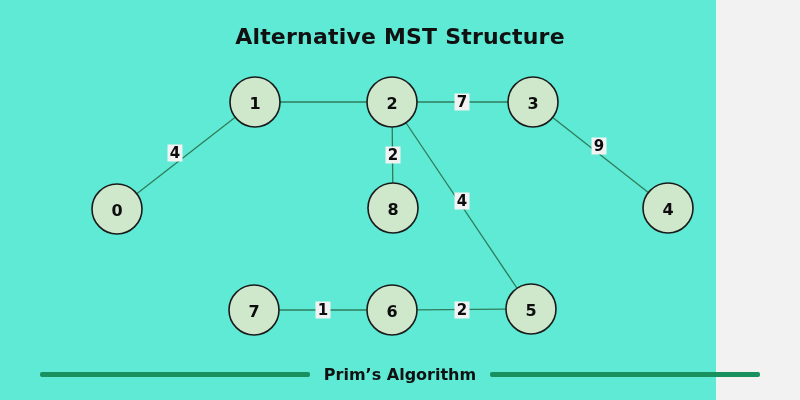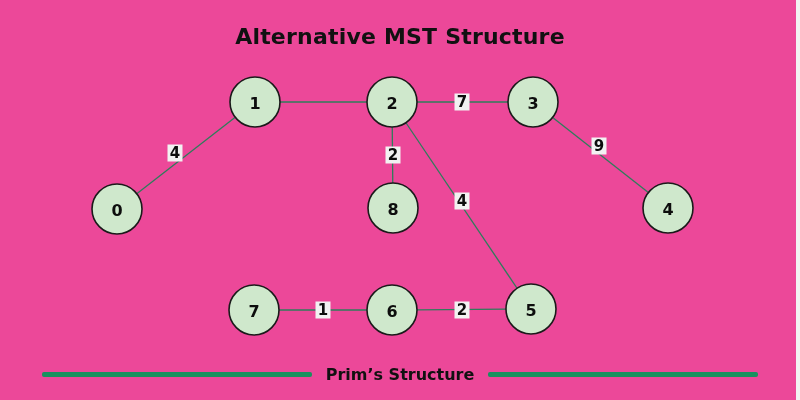--- a/index.html
+++ b/index.html
@@ -10,23 +10,23 @@
   body {
     width: 800px;
     height: 400px;
     background: #f2f2f2;
     font-family: "DejaVu Sans", sans-serif;
     overflow: hidden;
     position: relative;
   }
   #canvas-root {
     position: relative;
-    width: 796px;
+    width: 716px;
     height: 400px;
-    background: #ec4899;
+    background: #5eead4;
   }
   .title {
     position: absolute;
     left: 0;
     top: 24px;
     width: 800px;
     text-align: center;
     font-size: 22px;
     font-weight: bold;
     color: #111111;
@@ -165,17 +165,17 @@
         </g>
         <g>
           <circle cx="393" cy="208" r="25" class="node-circle" fill="#cfe8cc" stroke="#1a1a1a"></circle>
           <text x="393" y="209" class="node-label">8</text>
         </g>
       </g>
   </svg>
 
   <div class="footer">
     <div class="footer-rule left"></div>
-    <div class="footer-text">Prim’s Structure</div>
+    <div class="footer-text">Prim’s Algorithm</div>
     <div class="footer-rule right"></div>
   </div>
 
 </div>
 
 </body></html>

